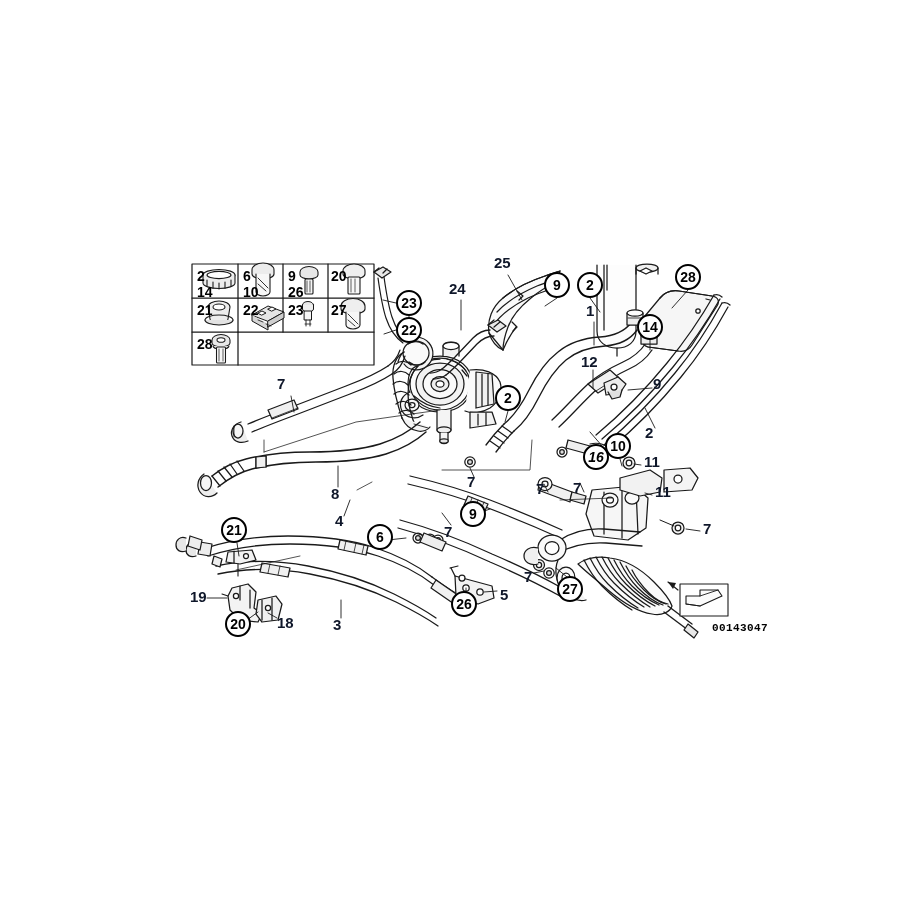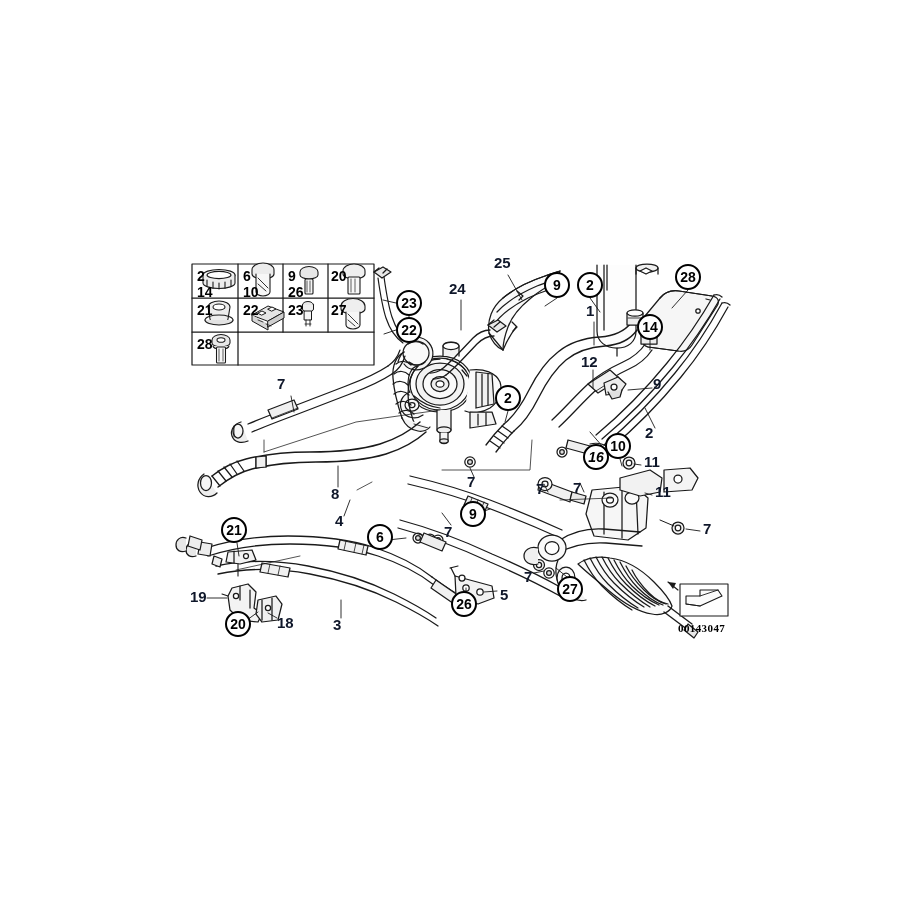--- a/index.html
+++ b/index.html
@@ -11,21 +11,21 @@
   .lbl{position:absolute;font-family:"Liberation Sans",sans-serif;font-weight:bold;
        color:#0f172a;font-size:15px;line-height:1;white-space:nowrap;
        -webkit-user-select:none;user-select:none;}
   .cnum{position:absolute;width:26px;height:26px;border:2.2px solid #000;border-radius:50%;
         background:#fff;color:#000;font-weight:bold;font-size:14px;
         display:flex;align-items:center;justify-content:center;
         font-family:"Liberation Sans",sans-serif;box-sizing:border-box;}
   .legnum{position:absolute;font-weight:bold;font-size:14px;color:#000;
           font-family:"Liberation Sans",sans-serif;}
   .idcode{position:absolute;font-weight:bold;font-size:11px;color:#000;
-          letter-spacing:0.4px;font-family:Liberation Serif, serif;}
+          letter-spacing:0.4px;font-family:Liberation Mono, monospace;margin-left:34px;}
 </style>
 </head>
 <body>
 
 <div id="stage">
 
   <svg id="diagram" viewBox="0 0 900 900">
     <defs>
       <g id="ribs">
         <path d="M0,0 l0,0"></path>

